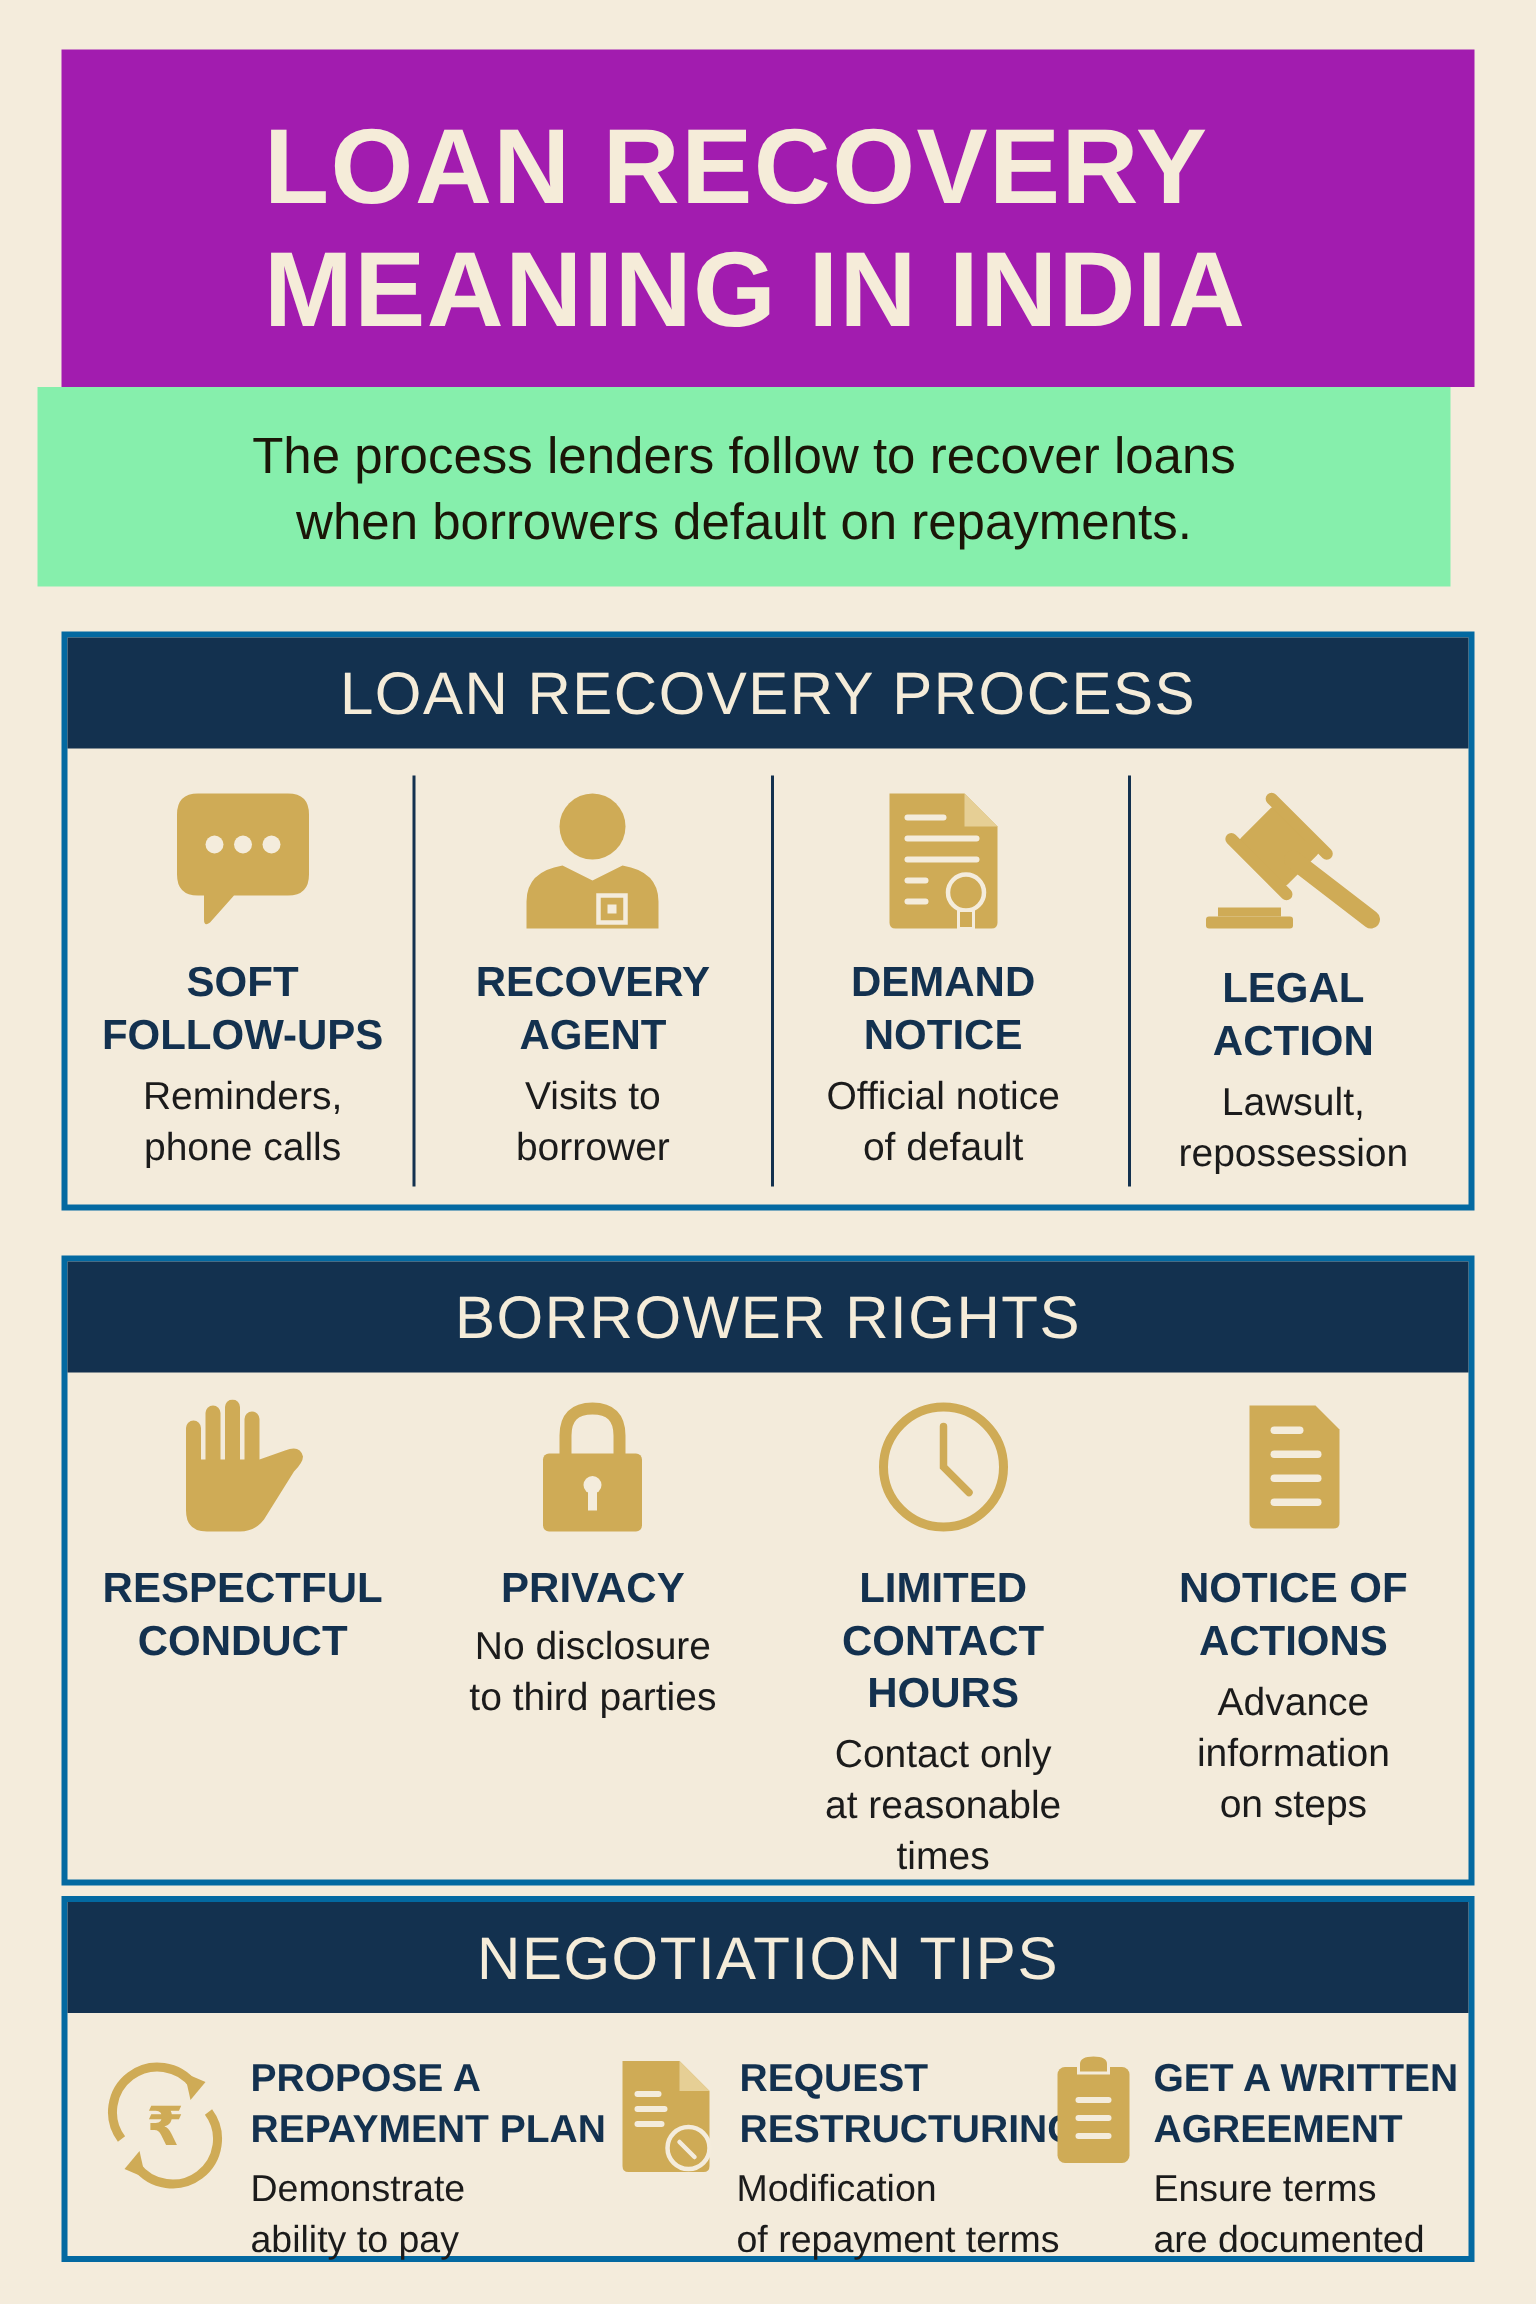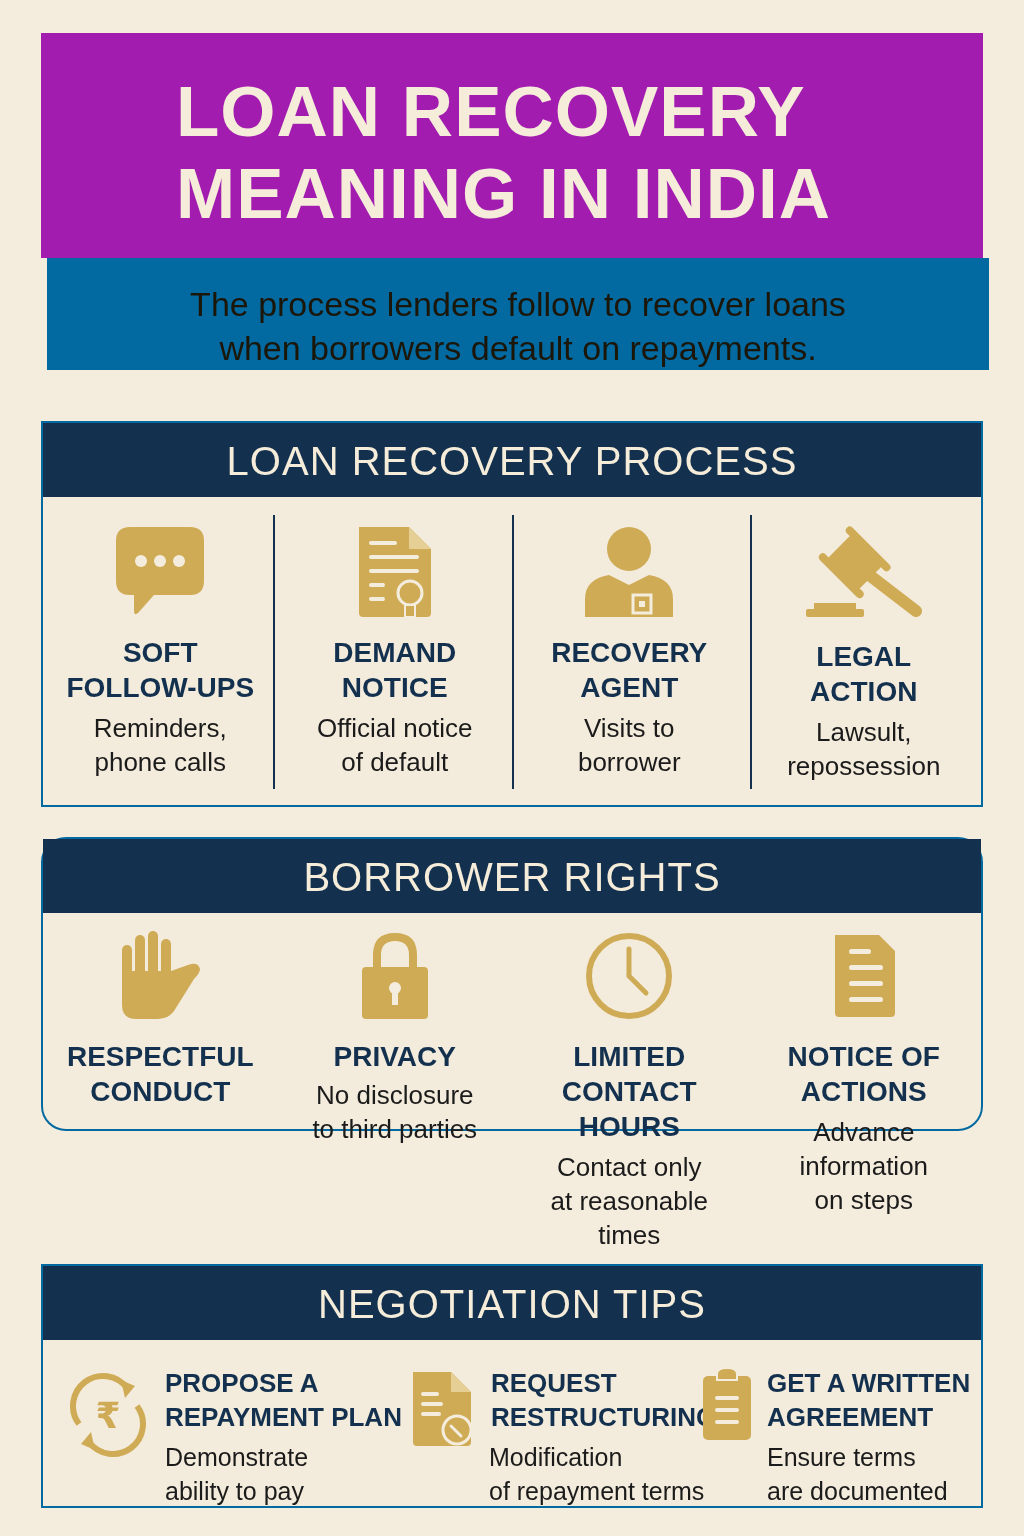--- a/index.html
+++ b/index.html
@@ -1,24 +1,24 @@
 <!DOCTYPE html>
 <html><head>
 <meta charset="utf-8">
 <style>
   * { box-sizing: border-box; margin: 0; padding: 0; }
   html, body { width: 1024px; height: 1536px; background: #f4ecdc; overflow: hidden; }
   body { font-family: "Liberation Sans", "DejaVu Sans", sans-serif; color: #1a1a1a; position: relative; }
 
   .title-box { position: absolute; left: 41px; top: 33px; width: 942px; height: 225px; background: #a21caf; }
   .title-text { position: absolute; left: 135px; top: 38px; font-size: 71px; font-weight: 700; line-height: 82px; color: #f5ecd9; letter-spacing: 1px; }
-  .subtitle-box { position: absolute; left: 47px; top: 258px; width: 942px; height: 112px; background: #0369a1; }
+  .subtitle-box { position: absolute; left: 25px; top: 258px; width: 942px; height: 133px; background: #86efac; }
   .subtitle-text { position: absolute; left: 0; top: 24px; width: 942px; text-align: center; font-size: 34px; line-height: 44px; color: #1b1608; }
 
-  .section { position: absolute; left: 41px; width: 942px; border: 2px solid #0369a1; background: #f3ebdb; }
+  .section { position: absolute; left: 41px; width: 942px; border: 4px solid #0369a1; background: #f3ebdb; }
   .section-header { height: 74px; background: #13314f; color: #f5ecd9; font-size: 40px; font-weight: 400; text-align: center; line-height: 76px; letter-spacing: 1px; }
 
   .cols { position: relative; display: flex; }
   .col { flex: 1; text-align: center; position: relative; }
   .divider { position: absolute; top: 18px; bottom: 16px; width: 2px; background: #13314f; }
 
   .icon { display: block; margin: 0 auto; }
   .item-title { color: #13314f; font-weight: 700; font-size: 28px; line-height: 35px; }
   .item-desc { color: #1b1b1b; font-size: 26px; line-height: 34px; margin-top: 6px; }
 
@@ -57,20 +57,37 @@
           <circle cx="48" cy="38" r="6" fill="#f4ecdc"></circle>
           <circle cx="67" cy="38" r="6" fill="#f4ecdc"></circle>
       </svg>
       <div class="item-title" style="margin-top:16px;">
           <div>SOFT</div>
           <div>FOLLOW-UPS</div>
         </div>
       <div class="item-desc">
           <div>Reminders,</div>
           <div>phone calls</div>
+        </div>
+    </div>
+
+    <div class="col" style="padding-top:26px;">
+      <svg class="icon" width="96" height="96" viewBox="0 0 96 96">
+        <circle cx="48" cy="26" r="22" fill="#cfab56"></circle>
+        <path d="M4 94 V76 Q4 56 28 52 L48 62 L68 52 Q92 56 92 76 V94 Z" fill="#cfab56"></path>
+        <rect x="52" y="72" width="18" height="18" fill="none" stroke="#f4ecdc" stroke-width="3"></rect>
+        <rect x="58" y="78" width="6" height="6" fill="#f4ecdc"></rect>
+      </svg>
+      <div class="item-title" style="margin-top:16px;">
+          <div>RECOVERY</div>
+          <div>AGENT</div>
+        </div>
+      <div class="item-desc">
+          <div>Visits to</div>
+          <div>borrower</div>
         </div>
     </div>
 
     <div class="col" style="padding-top:26px;">
       <svg class="icon" width="80" height="96" viewBox="0 0 80 96">
         <path d="M4 4 H54 L76 26 V90 Q76 94 72 94 H8 Q4 94 4 90 Z" fill="#cfab56"></path>
         <path d="M54 4 V26 H76" fill="#e6cf95"></path>
         <rect x="14" y="18" width="28" height="4" rx="2" fill="#f4ecdc"></rect>
         <rect x="14" y="32" width="50" height="4" rx="2" fill="#f4ecdc"></rect>
         <rect x="14" y="46" width="50" height="4" rx="2" fill="#f4ecdc"></rect>
@@ -83,37 +100,20 @@
           <div>DEMAND</div>
           <div>NOTICE</div>
         </div>
       <div class="item-desc">
           <div>Official notice</div>
           <div>of default</div>
         </div>
     </div>
 
     <div class="col" style="padding-top:26px;">
-      <svg class="icon" width="96" height="96" viewBox="0 0 96 96">
-        <circle cx="48" cy="26" r="22" fill="#cfab56"></circle>
-        <path d="M4 94 V76 Q4 56 28 52 L48 62 L68 52 Q92 56 92 76 V94 Z" fill="#cfab56"></path>
-        <rect x="52" y="72" width="18" height="18" fill="none" stroke="#f4ecdc" stroke-width="3"></rect>
-        <rect x="58" y="78" width="6" height="6" fill="#f4ecdc"></rect>
-      </svg>
-      <div class="item-title" style="margin-top:16px;">
-          <div>RECOVERY</div>
-          <div>AGENT</div>
-        </div>
-      <div class="item-desc">
-          <div>Visits to</div>
-          <div>borrower</div>
-        </div>
-    </div>
-
-    <div class="col" style="padding-top:26px;">
       <svg class="icon" width="120" height="96" viewBox="0 0 120 96">
         <g transform="rotate(45 50 40)">
           <rect x="28" y="22" width="44" height="34" rx="3" fill="#cfab56"></rect>
           <rect x="20" y="16" width="60" height="8" rx="4" fill="#cfab56"></rect>
           <rect x="20" y="54" width="60" height="8" rx="4" fill="#cfab56"></rect>
         </g>
         <path d="M60 48 L112 88" stroke="#cfab56" stroke-width="12" stroke-linecap="round"></path>
         <rect x="2" y="86" width="58" height="8" rx="2" fill="#cfab56"></rect>
         <rect x="10" y="80" width="42" height="6" fill="#cfab56"></rect>
       </svg>
@@ -122,21 +122,21 @@
           <div>ACTION</div>
         </div>
       <div class="item-desc">
           <div>Lawsult,</div>
           <div>repossession</div>
         </div>
     </div>
   </div>
 </div>
 
-<div class="section" style="top:837px; height:294px;border-radius:25px;">
+<div class="section" style="top:837px; height:420px;">
   <div class="section-header">BORROWER RIGHTS</div>
   <div class="cols" style="height:320px;">
 
     <div class="col" style="padding-top:18px;">
       <svg class="icon" width="84" height="90" viewBox="0 0 84 90">
         <rect x="4" y="14" width="10" height="48" rx="5" fill="#cfab56"></rect>
         <rect x="17" y="4" width="10" height="50" rx="5" fill="#cfab56"></rect>
         <rect x="30" y="0" width="10" height="54" rx="5" fill="#cfab56"></rect>
         <rect x="43" y="8" width="10" height="48" rx="5" fill="#cfab56"></rect>
         <path d="M4 40 H53 L70 34 Q80 30 82 38 Q82 42 76 48 L56 80 Q50 88 40 88 H18 Q4 88 4 74 Z" fill="#cfab56"></path>

